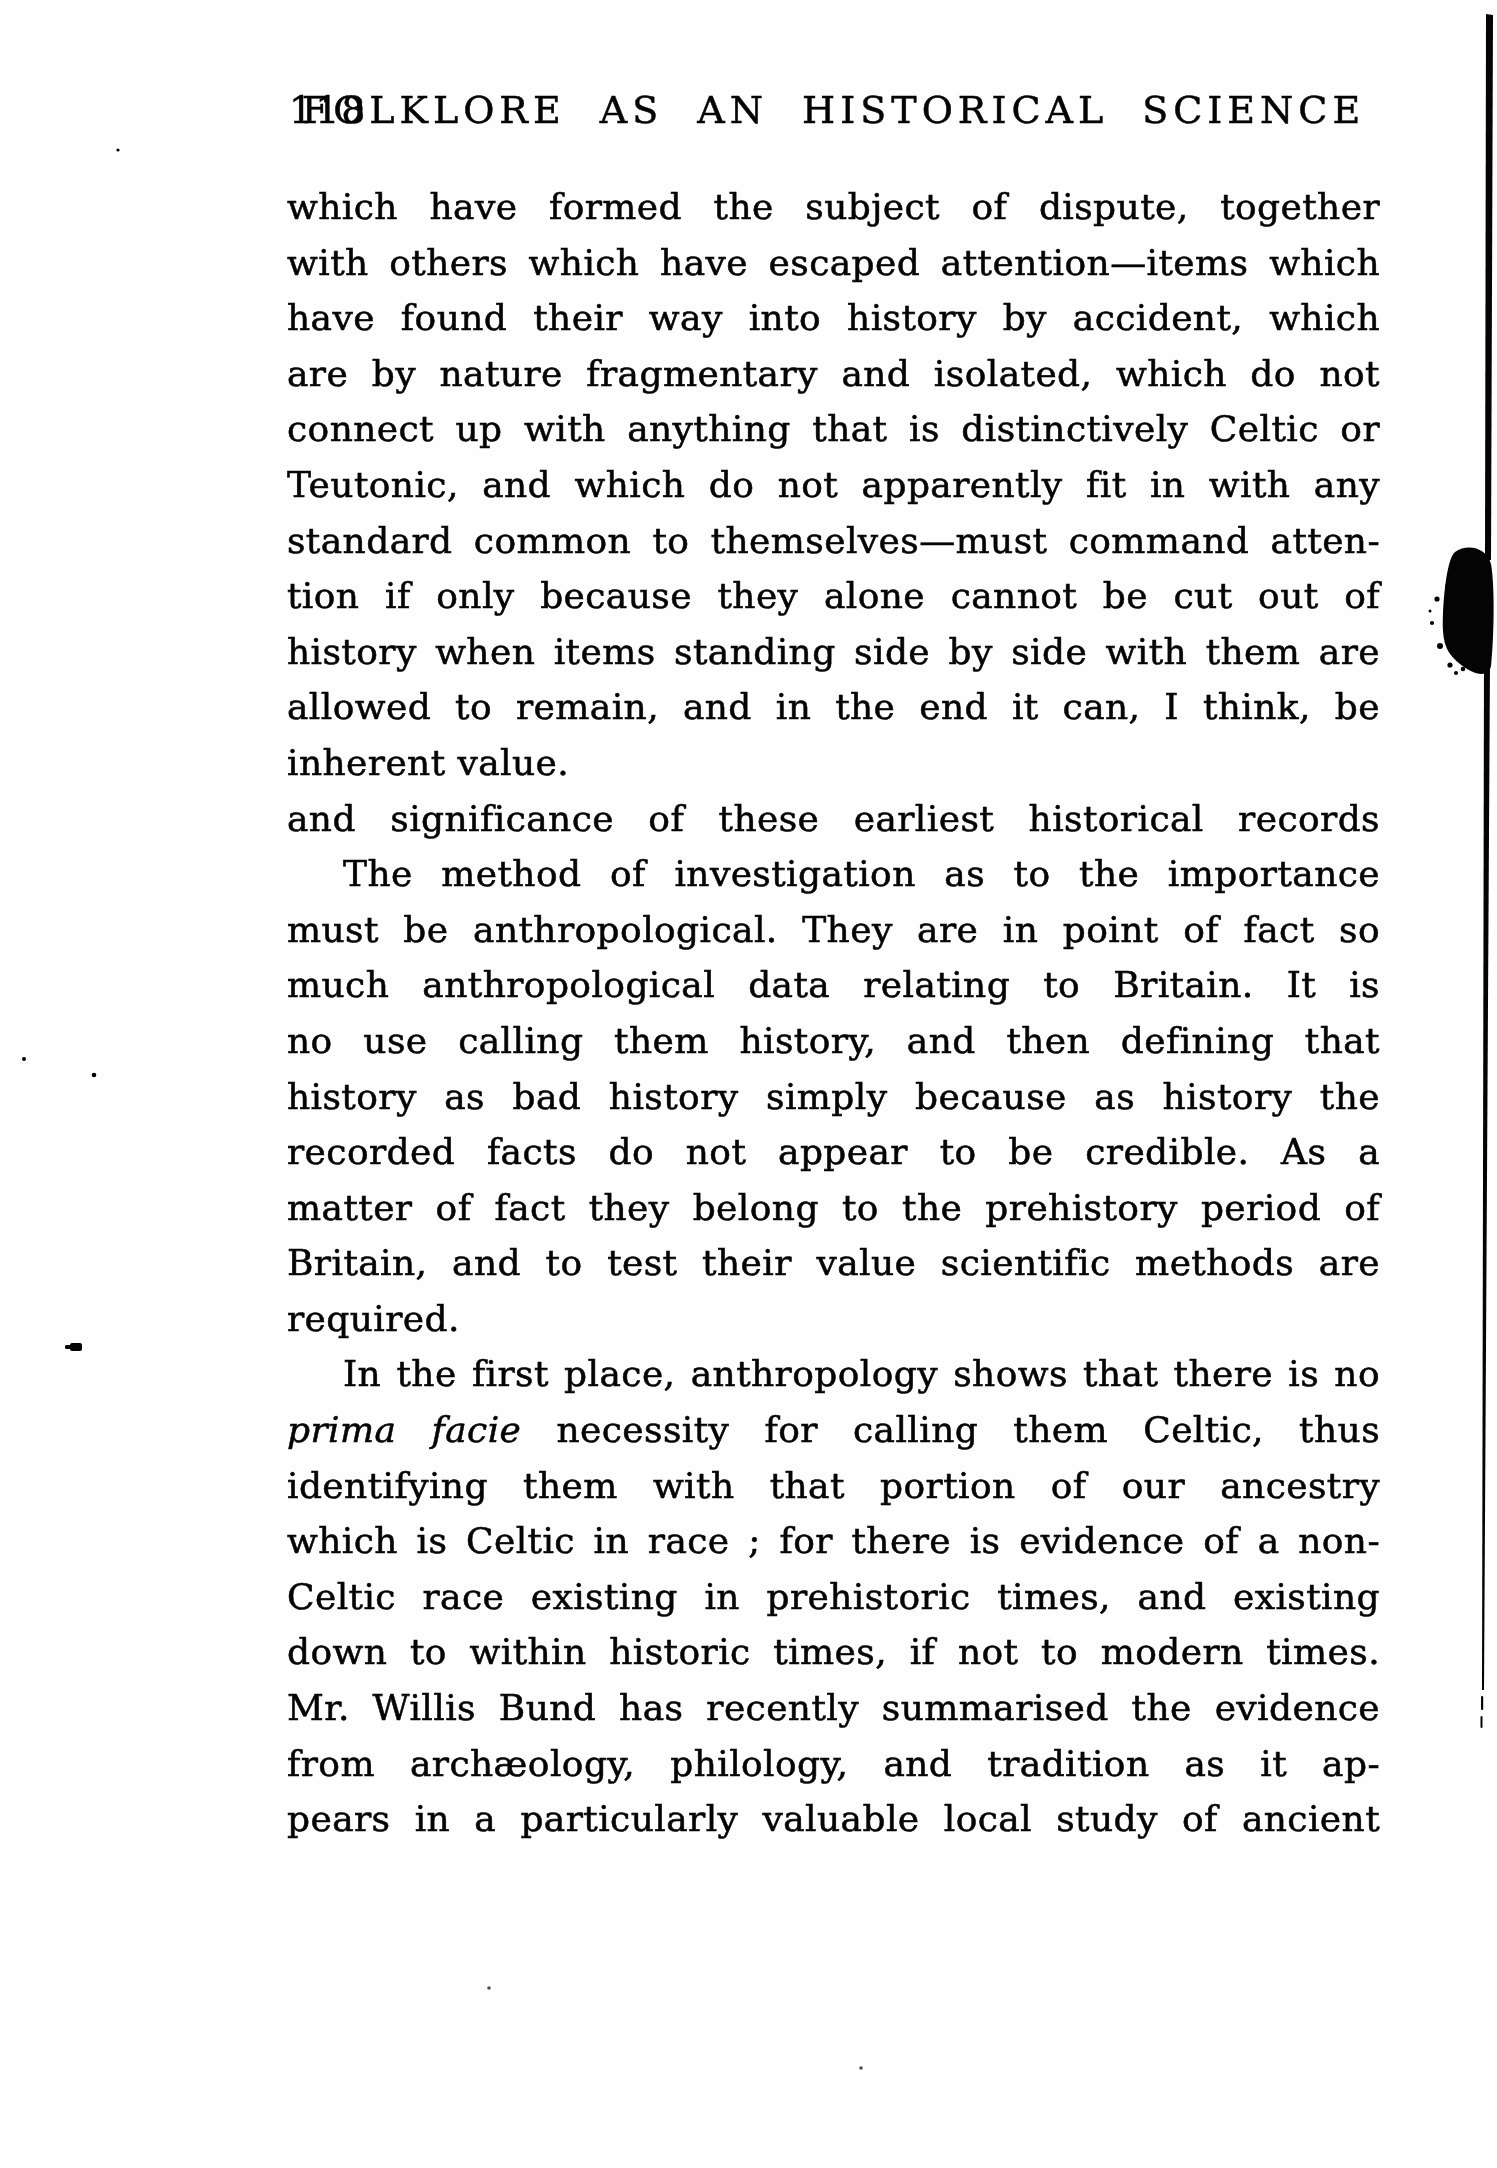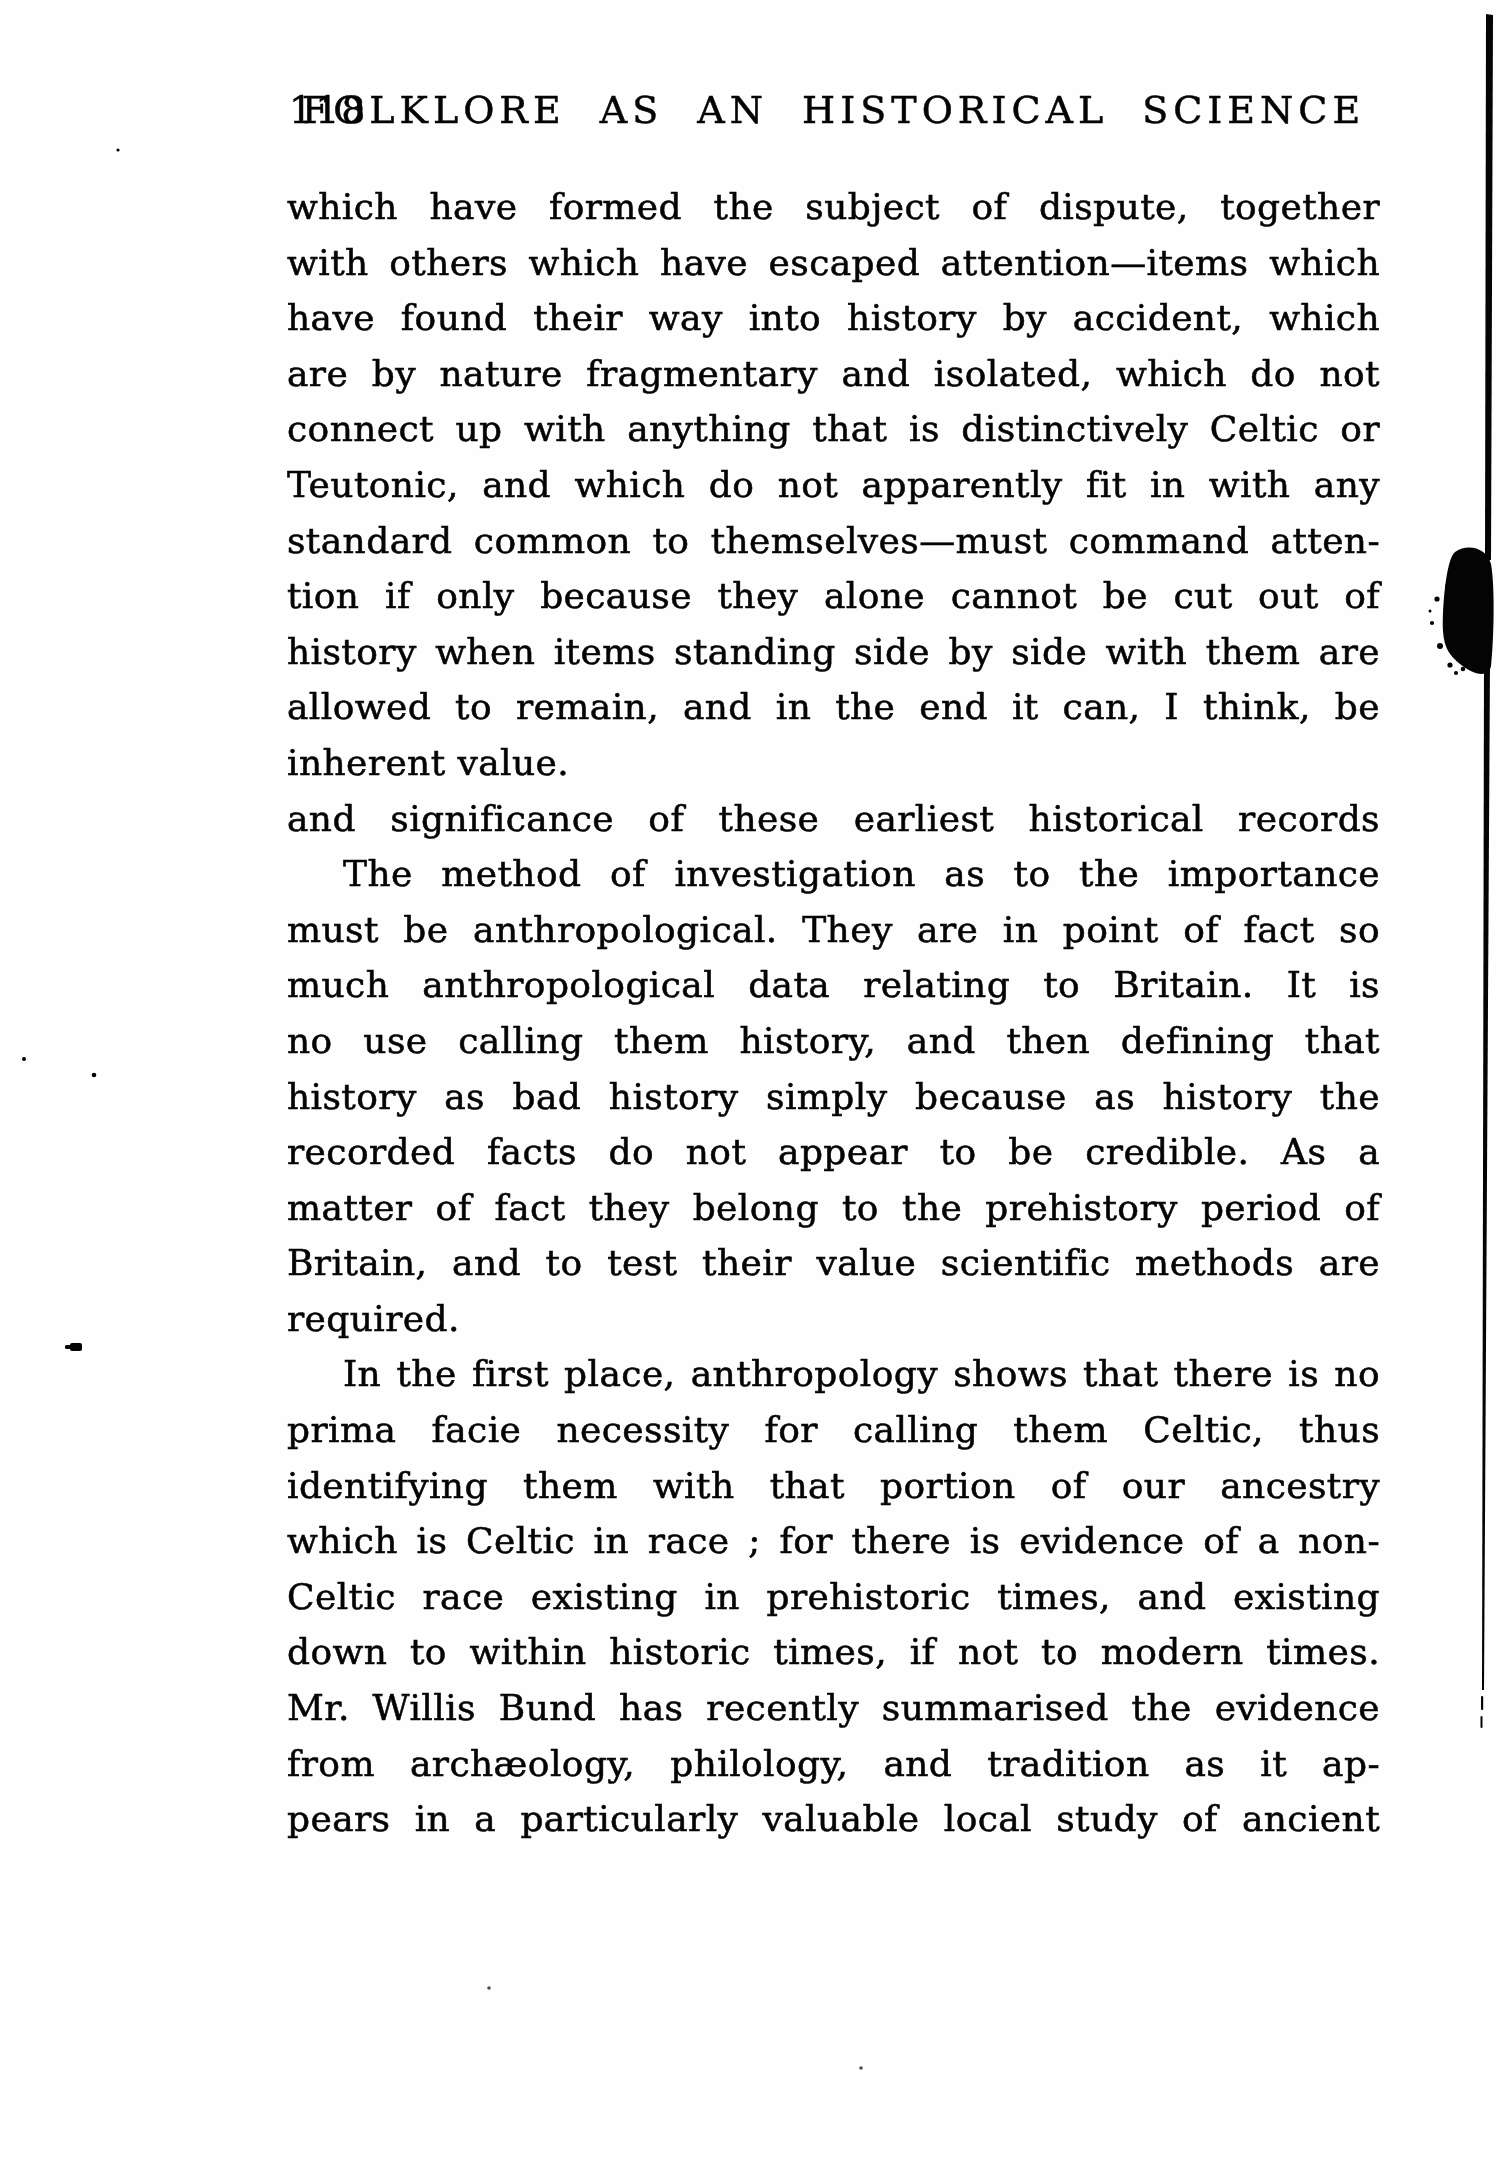--- a/index.html
+++ b/index.html
@@ -32,21 +32,21 @@
     -webkit-text-stroke:0.55px #040404;
   }
   .line{
     text-align:justify;
     text-justify:inter-word;
     height:55.6px;
     white-space:normal;
   }
   .line.j{ text-align-last:justify; }
   .line.ind{ text-indent:56px; }
-  .line .i{ }
+  .line .i{ font-style:italic; }
   
   .artifacts{position:absolute;left:0;top:0;width:1497px;height:2168px;pointer-events:none;}
   .artifacts svg{display:block;width:100%;height:100%;}
 </style>
 </head>
 <body>
 
 <div class="page">
 
   <div class="header">

